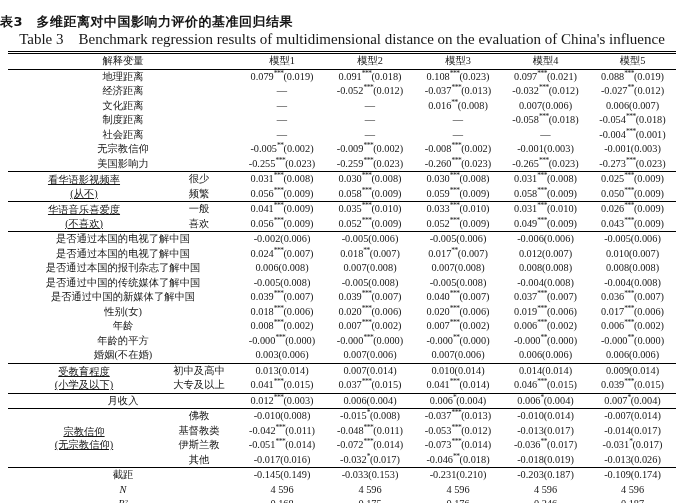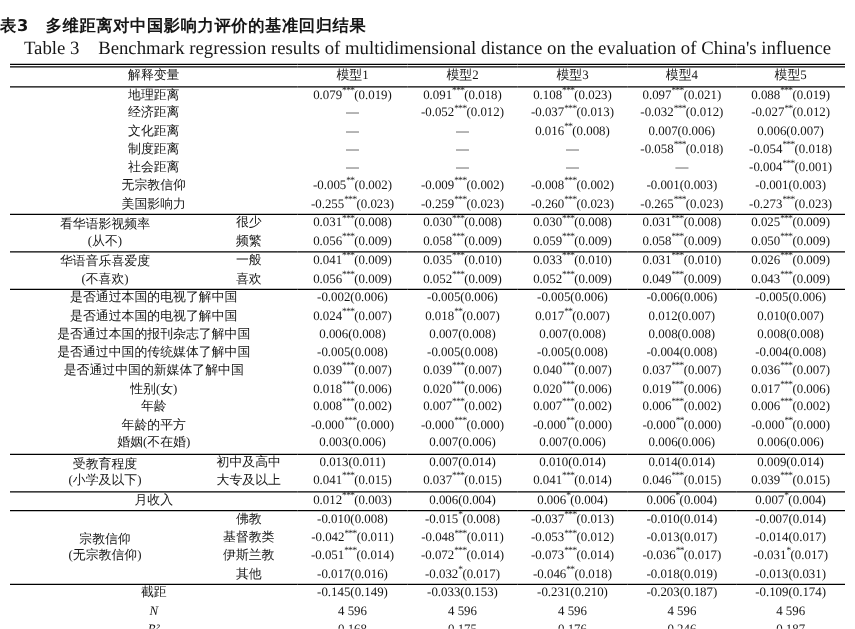--- a/index.html
+++ b/index.html
@@ -21,21 +21,21 @@
     width:668px;margin:4px auto 0 auto;
   }
   table.reg td,table.reg th{
     font-weight:normal;text-align:center;vertical-align:middle;
     font-size:10.3px;line-height:14.5px;height:14.5px;padding:0;
     white-space:nowrap;overflow:visible;
   }
   thead tr{border-top:3px double #000;border-bottom:1.2px solid #000;}
   tr.group-start td{border-top:1.4px solid #000;}
   tr.t-bottom{border-bottom:2px solid #737373;}
-  td.cat-cell div{line-height:13.5px;height:13.5px;}
+  td.cat-cell div{line-height:13.5px;height:13.5px;text-decoration:underline;}
   td.ital, .ital{font-style:italic;}
   sup{font-size:7.5px;line-height:0;vertical-align:super;letter-spacing:-.5px;}
   .dash{letter-spacing:0;}
 </style>
 </head>
 <body>
 
 <div class="title-zh">表3　多维距离对中国影响力评价的基准回归结果</div>
 <div class="title-en">Table 3　Benchmark regression results of multidimensional distance on the evaluation of China's influence</div>
 
@@ -227,21 +227,21 @@
         <td>0.007(0.006)</td>
         <td>0.006(0.006)</td>
         <td>0.006(0.006)</td>
       </tr>
       <tr class="group-start">
         <td class="cat-cell" rowspan="2">
           <div>受教育程度</div>
           <div>(小学及以下)</div>
         </td>
         <td>初中及高中</td>
-        <td>0.013(0.011)</td>
+        <td>0.013(0.014)</td>
         <td>0.007(0.014)</td>
         <td>0.010(0.014)</td>
         <td>0.014(0.014)</td>
         <td>0.009(0.014)</td>
       </tr>
       <tr>
         <td>大专及以上</td>
         <td>0.041<sup>***</sup>(0.015)</td>
         <td>0.037<sup>***</sup>(0.015)</td>
         <td>0.041<sup>***</sup>(0.014)</td>
@@ -283,21 +283,21 @@
         <td>-0.073<sup>***</sup>(0.014)</td>
         <td>-0.036<sup>**</sup>(0.017)</td>
         <td>-0.031<sup>*</sup>(0.017)</td>
       </tr>
       <tr>
         <td>其他</td>
         <td>-0.017(0.016)</td>
         <td>-0.032<sup>*</sup>(0.017)</td>
         <td>-0.046<sup>**</sup>(0.018)</td>
         <td>-0.018(0.019)</td>
-        <td>-0.013(0.031)</td>
+        <td>-0.013(0.026)</td>
       </tr>
       <tr class="group-start">
         <td colspan="2">截距</td>
         <td>-0.145(0.149)</td>
         <td>-0.033(0.153)</td>
         <td>-0.231(0.210)</td>
         <td>-0.203(0.187)</td>
         <td>-0.109(0.174)</td>
       </tr>
       <tr>

